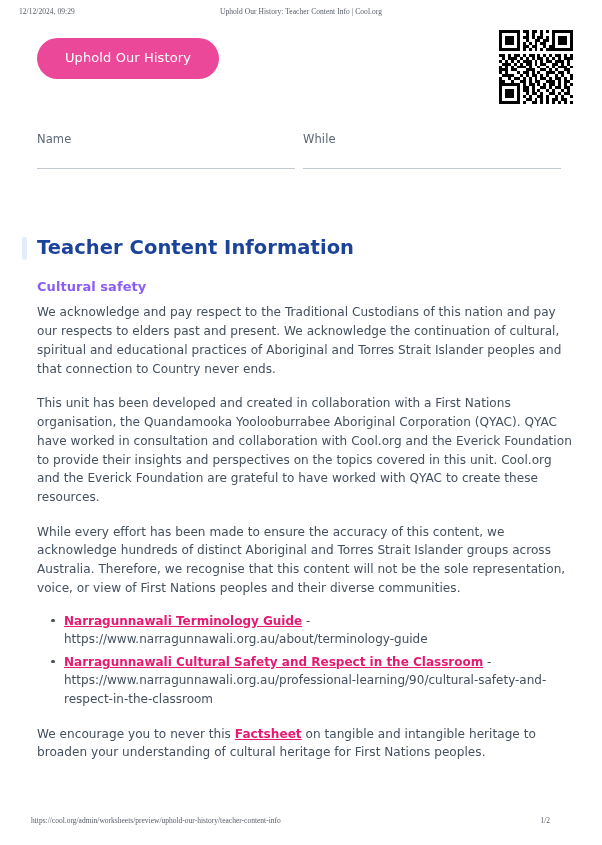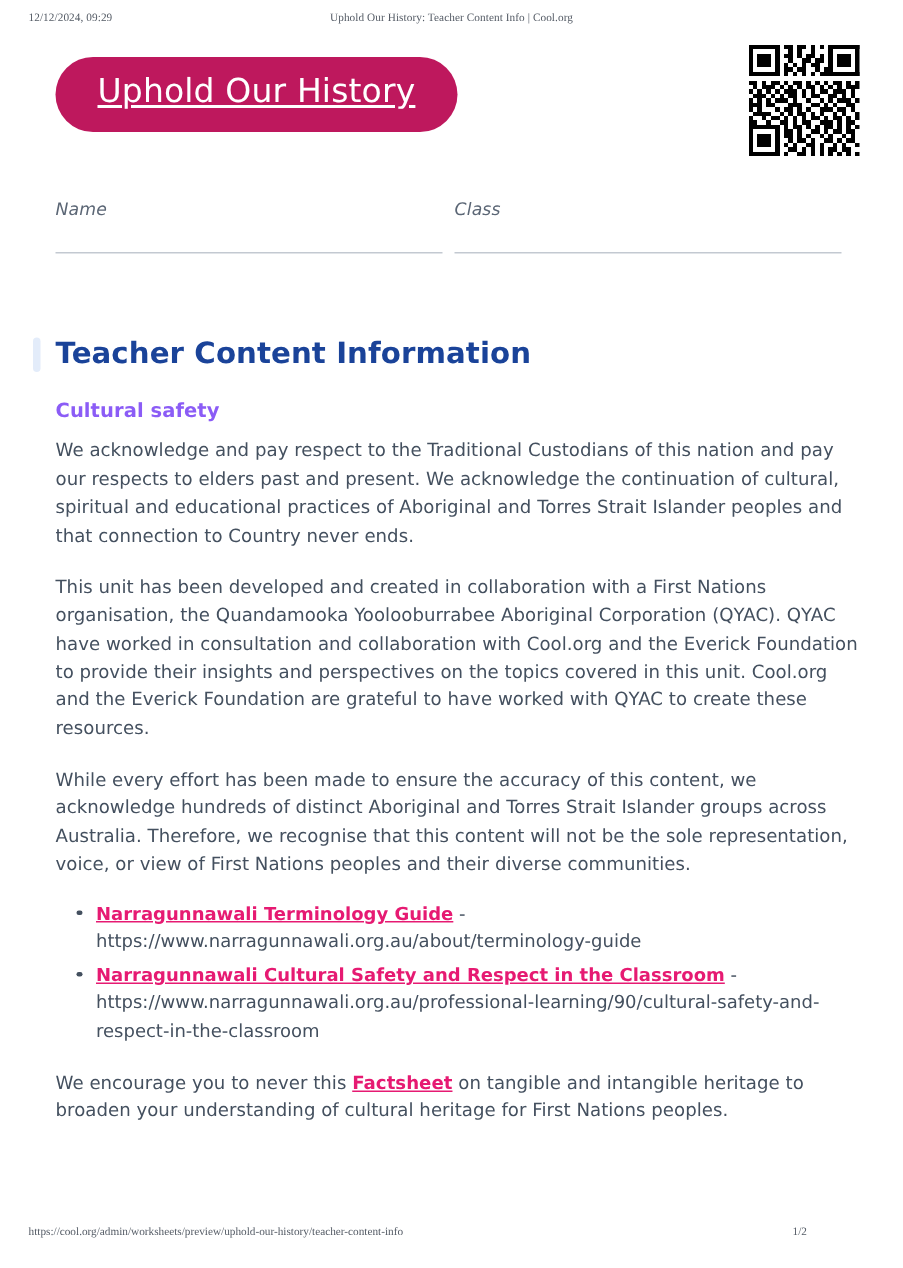--- a/index.html
+++ b/index.html
@@ -41,21 +41,21 @@
     top: 0;
     width: 602px;
     text-align: center;
     white-space: nowrap;
   }
 
   
   .print-footer {
     position: absolute;
     bottom: 15px;
-    left: 0;
+    left: 12px;
     width: 557px;
     height: 14px;
     font-family: "Liberation Serif", serif;
     font-size: 7.5px;
     color: #555c66;
     text-align: right;
   }
   .print-footer .pf-url {
     position: absolute;
     left: 19px;
@@ -79,69 +79,67 @@
 
   
   .top-row {
     position: relative;
     height: 88px;
   }
   .title-pill {
     position: absolute;
     left: 37px;
     top: 8px;
-    background: #be185d;
+    background: #ec4899;
     color: #ffffff;
     border-radius: 26px;
     padding: 13px 28px 15px 28px;
-    font-size: 22px;
+    font-size: 13px;
     font-weight: 400;
     line-height: 1;
     letter-spacing: 0.1px;
     white-space: nowrap;
     font-family: "DejaVu Sans", sans-serif;
-    text-decoration: underline;
   }
   .qr {
     position: absolute;
     right: 29px;
     top: 0px;
     width: 74px;
     height: 74px;
     display: block;
   }
 
   
   .fields {
     position: relative;
     margin-top: 14px;
     height: 56px;
   }
   .field {
     position: absolute;
     top: 0;
     width: 258px;
-    font-style: italic;
   }
   .field.name { left: 37px; }
   .field.class { left: 303px; }
   .field-label {
     font-size: 11.5px;
     color: #5b6675;
     letter-spacing: 0.1px;
     padding-bottom: 22px;
   }
   .field-line {
     border-bottom: 1px solid #c3c9d1;
     height: 0;
   }
 
   
   .section {
-    margin-top: 36px;
+    margin-top: 48px;
     padding-left: 37px;
     padding-right: 29px;
   }
   .h1-wrap {
     position: relative;
     margin-bottom: 20px;
   }
   .h1-bar {
     position: absolute;
     left: -15px;
@@ -420,21 +418,21 @@
       </g>
     </svg>
   </div>
 
   <div class="fields">
     <div class="field name">
       <div class="field-label">Name</div>
       <div class="field-line"></div>
     </div>
     <div class="field class">
-      <div class="field-label">Class</div>
+      <div class="field-label">While</div>
       <div class="field-line"></div>
     </div>
   </div>
 
   <div class="section">
 
     <div class="h1-wrap">
       <div class="h1-bar"></div>
       <h1 class="h1">Teacher Content Information</h1>
     </div>

